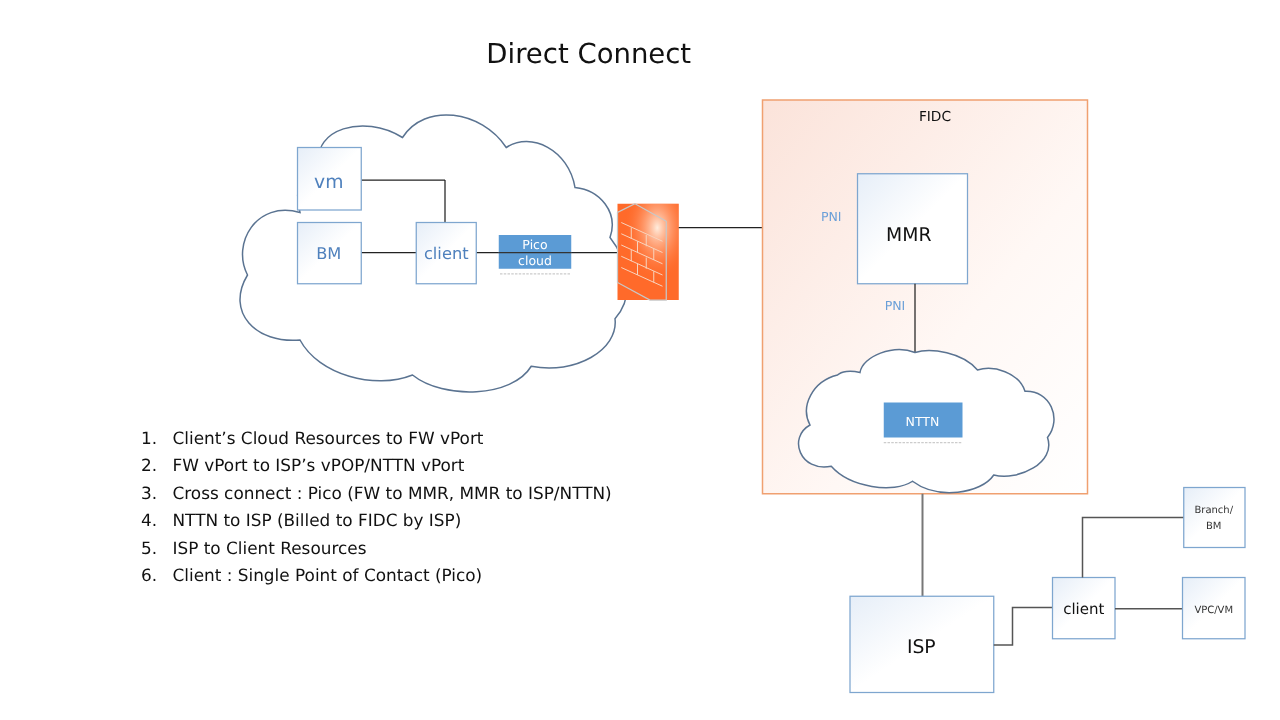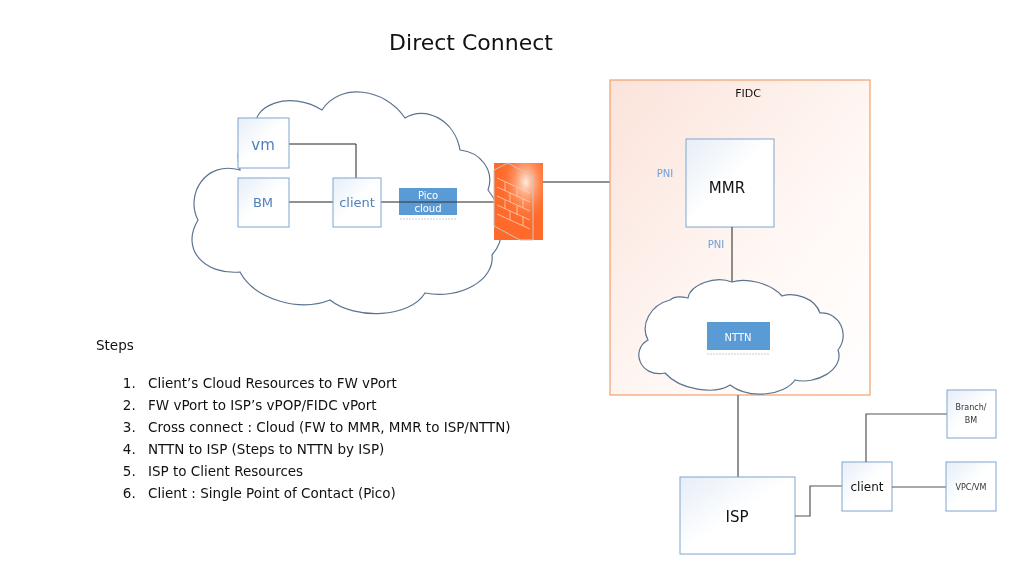--- a/index.html
+++ b/index.html
@@ -8,21 +8,21 @@
     #diagram { position: absolute; left: 0; top: 0; }
     .title { font-family: "DejaVu Sans", sans-serif; font-size: 22px; fill: #111; }
     .box-label { font-family: "DejaVu Sans", sans-serif; fill: #4f81bd; }
     .dark-label { font-family: "DejaVu Sans", sans-serif; fill: #111; }
     .small-label { font-family: "DejaVu Sans", sans-serif; font-size: 8px; fill: #333; }
     .pni { font-family: "DejaVu Sans", sans-serif; font-size: 10px; fill: #6a9fd8; }
     .chip-label { font-family: "DejaVu Sans", sans-serif; font-size: 10px; fill: #ffffff; }
     .steps { position: absolute; left: 96px; top: 334px; font-family: "DejaVu Sans", sans-serif;
              font-size: 13.5px; color: #111; line-height: 22px; }
     .steps .head { margin-bottom: 0; }
-    .steps ol { margin: 16px; padding-left: 28px; }
+    .steps ol { margin: 6px; padding-left: 28px; }
     .steps li { padding-left: 8px; }
   </style>
 </head>
 <body>
 
 <svg id="diagram" width="1024" height="576" viewBox="0 0 1024 576">
   <defs>
     <linearGradient id="boxGrad" x1="0" y1="0" x2="1" y2="1">
       <stop offset="0" stop-color="#e6eef8"></stop>
       <stop offset="0.5" stop-color="#ffffff"></stop>
@@ -161,22 +161,21 @@
     <text class="small-label" x="971" y="423" text-anchor="middle">BM</text>
   </g>
 
   <g>
     <rect x="946" y="462" width="50" height="49" fill="url(#boxGrad)" stroke="#7ea6cf" stroke-width="1"></rect>
     <text class="small-label" x="971" y="490" text-anchor="middle">VPC/VM</text>
   </g>
 </svg>
 
 <div class="steps">
-  <div class="head">Steps</div>
   <ol>
     <li>Client’s Cloud Resources to FW vPort</li>
-    <li>FW vPort to ISP’s vPOP/FIDC vPort</li>
-    <li>Cross connect : Cloud (FW to MMR, MMR to ISP/NTTN)</li>
-    <li>NTTN to ISP (Steps to NTTN by ISP)</li>
+    <li>FW vPort to ISP’s vPOP/NTTN vPort</li>
+    <li>Cross connect : Pico (FW to MMR, MMR to ISP/NTTN)</li>
+    <li>NTTN to ISP (Billed to FIDC by ISP)</li>
     <li>ISP to Client Resources</li>
     <li>Client : Single Point of Contact (Pico)</li>
   </ol>
 </div>
 
 </body></html>

